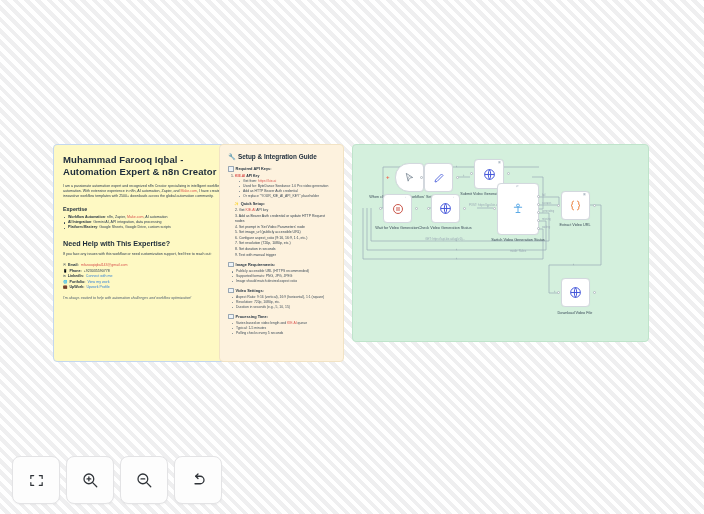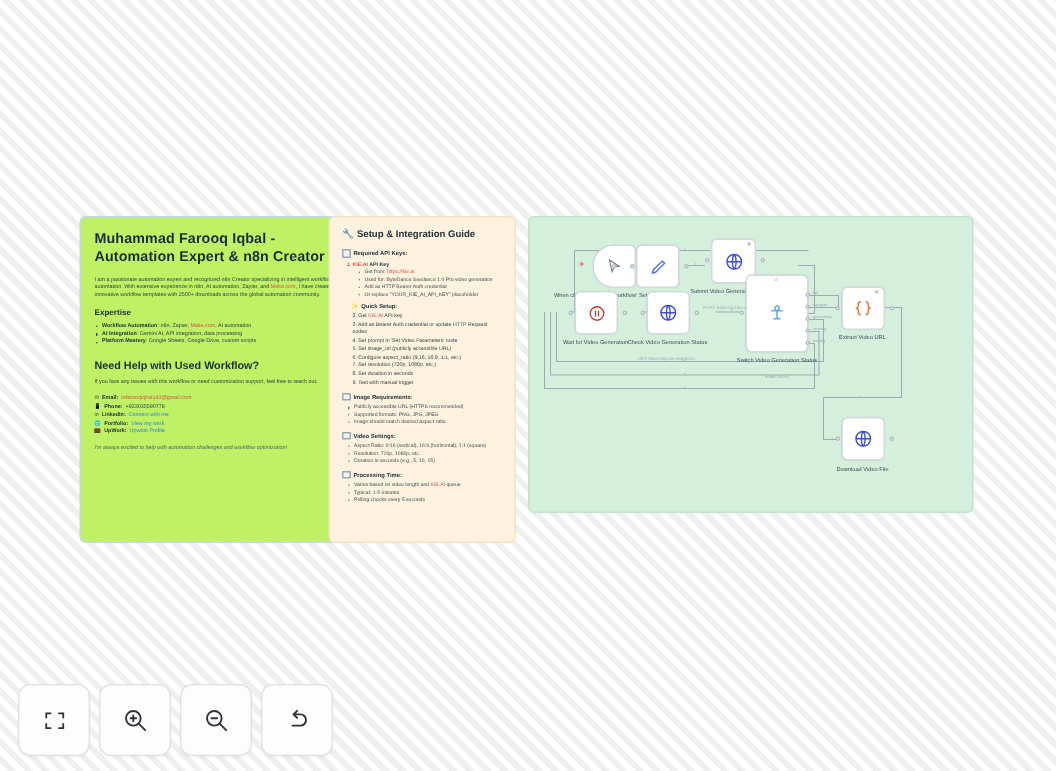--- a/index.html
+++ b/index.html
@@ -9,21 +9,21 @@
     background-color:#f7f7f7;
     background-image:repeating-linear-gradient(45deg,#ffffff 0 4px,#efeff0 4px 8px);
   }
   #stage{position:relative;width:704px;height:514px;}
 
   
   .panel{position:absolute;border-radius:4px;box-sizing:border-box;}
 
   .panel-blue{
     left:53px;top:144px;width:192px;height:218px;
-    background:#bef264;border:1px solid #c3d7ef;
+    background:#fef9c3;border:1px solid #c3d7ef;
     padding:8px 9px;
   }
   .panel-cream{
     left:219px;top:144px;width:125px;height:218px;
     background:#fdf2de;border:1px solid #f2e3c4;
     padding:7px 8px;
   }
   .panel-green{
     left:352px;top:144px;width:297px;height:198px;
     background:#d4f0dd;border:1px solid #bfe4cb;
@@ -133,21 +133,21 @@
         <span class="b">Workflow Automation</span>: <span>n8n, Zapier, </span><span class="lk">Make.com</span><span>, AI automation</span>
       </li>
       <li>
         <span class="b">AI Integration</span>: <span>Gemini AI, API integration, data processing</span>
       </li>
       <li>
         <span class="b">Platform Mastery</span>: <span>Google Sheets, Google Drive, custom scripts</span>
       </li>
     </ul>
 
-    <div class="p-h2">Need Help with Used Workflow?</div>
+    <div class="p-h2">Need Help with This Expertise?</div>
     <p class="p-body">If you face any issues with this workflow or need customization support, feel free to reach out:</p>
 
     <ul class="contact">
       <li>
         <span class="cic">✉</span>
         <span class="b">Email:</span>
         <span class="lk">mfarooqiqbal143@gmail.com</span>
       </li>
       <li>
         <span class="cic">📱</span>

